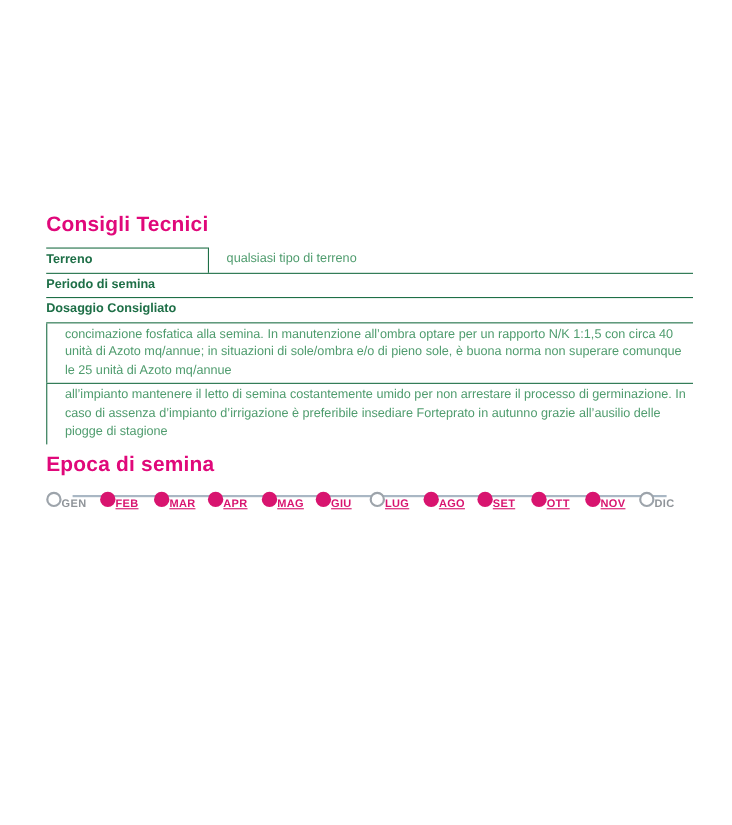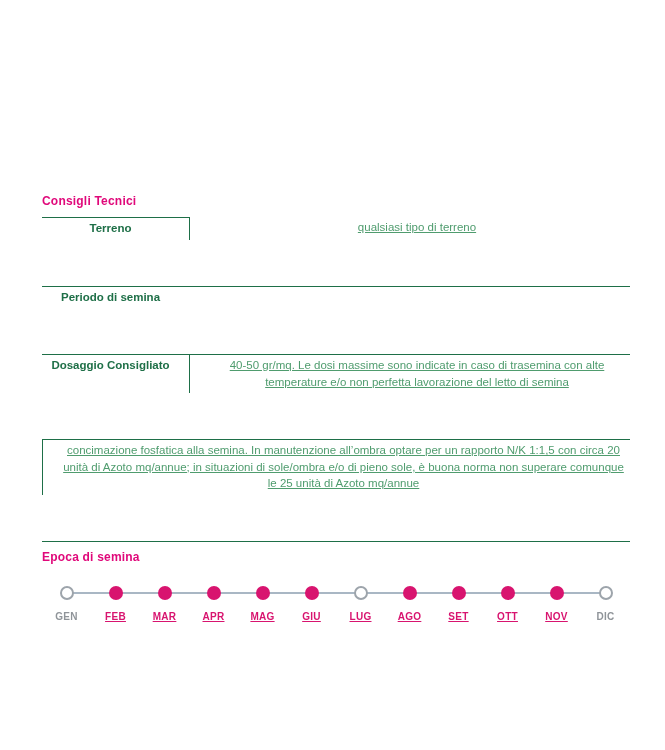--- a/index.html
+++ b/index.html
@@ -19,57 +19,57 @@
     width:665px;height:750px;
     background:#ffffff;
     overflow:hidden;
   }
   .content{
     position:absolute;
     left:42px;top:194px;width:588px;
   }
   .section-title{
     color:var(--magenta);
-    font-size:12px;
+    font-size:19px;
     font-weight:bold;
     letter-spacing:.2px;
     margin-bottom:9px;
   }
   
   .tech-table{width:100%;}
-  .t-row{display:flex;align-items:stretch;text-align:center;}
-  .t-row + .t-row{border-top:1.5px solid var(--green-dark);margin-top:46px;}
+  .t-row{display:flex;align-items:stretch;}
+  .t-row + .t-row{border-top:1.5px solid var(--green-dark);}
   .t-row:first-child .cell-label{border-top:1.5px solid var(--green-dark);}
   .cell-label{
     width:147px;flex:none;
     padding:2px 10px 3px 0;
     color:var(--green-dark);
     font-weight:bold;
     font-size:11.5px;line-height:16.5px;
   }
   .cell-value{
     flex:1;
     border-left:1.5px solid var(--green-dark);
     padding:2px 2px 3px 16px;
     color:var(--green-text);
-    font-size:11.5px;line-height:16.5px;text-decoration:underline;
+    font-size:11.5px;line-height:16.5px;
   }
   
-  .epoca-title{margin-top:8px;margin-bottom:20px;}
+  .epoca-title{margin-top:8px;margin-bottom:8px;}
   .timeline{position:relative;height:48px;}
   .track{
     position:absolute;
     left:24px;right:24px;top:8px;
     height:2px;
     background:var(--track-gray);
   }
   .months{position:relative;display:flex;}
   .month{
     flex:1;
-    display:flex;flex-direction:column;align-items:center;
+    display:flex;flex-direction:row;align-items:center;
   }
   .dot{
     width:14px;height:14px;border-radius:50%;
     background:var(--magenta-dot);
     margin-top:2px;
   }
   .dot.open{
     background:#ffffff;
     border:2px solid var(--circle-border);
   }
@@ -91,26 +91,26 @@
     <div class="tech-table" id="tech-table">
         <div class="t-row">
           <div class="cell-label">Terreno</div>
           <div class="cell-value">qualsiasi tipo di terreno</div>
         </div>
         <div class="t-row">
           <div class="cell-label">Periodo di semina</div>
         </div>
         <div class="t-row">
           <div class="cell-label">Dosaggio Consigliato</div>
-          <div class="cell-value">40-50 gr/mq. Le dosi massime sono indicate in caso di trasemina con alte temperature e/o non perfetta lavorazione del letto di semina</div>
         </div>
         <div class="t-row">
-          <div class="cell-value">concimazione fosfatica alla semina. In manutenzione all’ombra optare per un rapporto N/K 1:1,5 con circa 20 unità di Azoto mq/annue; in situazioni di sole/ombra e/o di pieno sole, è buona norma non superare comunque le 25 unità di Azoto mq/annue</div>
+          <div class="cell-value">concimazione fosfatica alla semina. In manutenzione all’ombra optare per un rapporto N/K 1:1,5 con circa 40 unità di Azoto mq/annue; in situazioni di sole/ombra e/o di pieno sole, è buona norma non superare comunque le 25 unità di Azoto mq/annue</div>
         </div>
         <div class="t-row">
+          <div class="cell-value">all’impianto mantenere il letto di semina costantemente umido per non arrestare il processo di germinazione. In caso di assenza d’impianto d’irrigazione è preferibile insediare Forteprato in autunno grazie all’ausilio delle piogge di stagione</div>
         </div>
       </div>
 
     <div class="section-title epoca-title">Epoca di semina</div>
 
     <div class="timeline">
       <div class="track"></div>
       <div class="months" id="months">
           <div class="month">
             <div class="dot open"></div>

